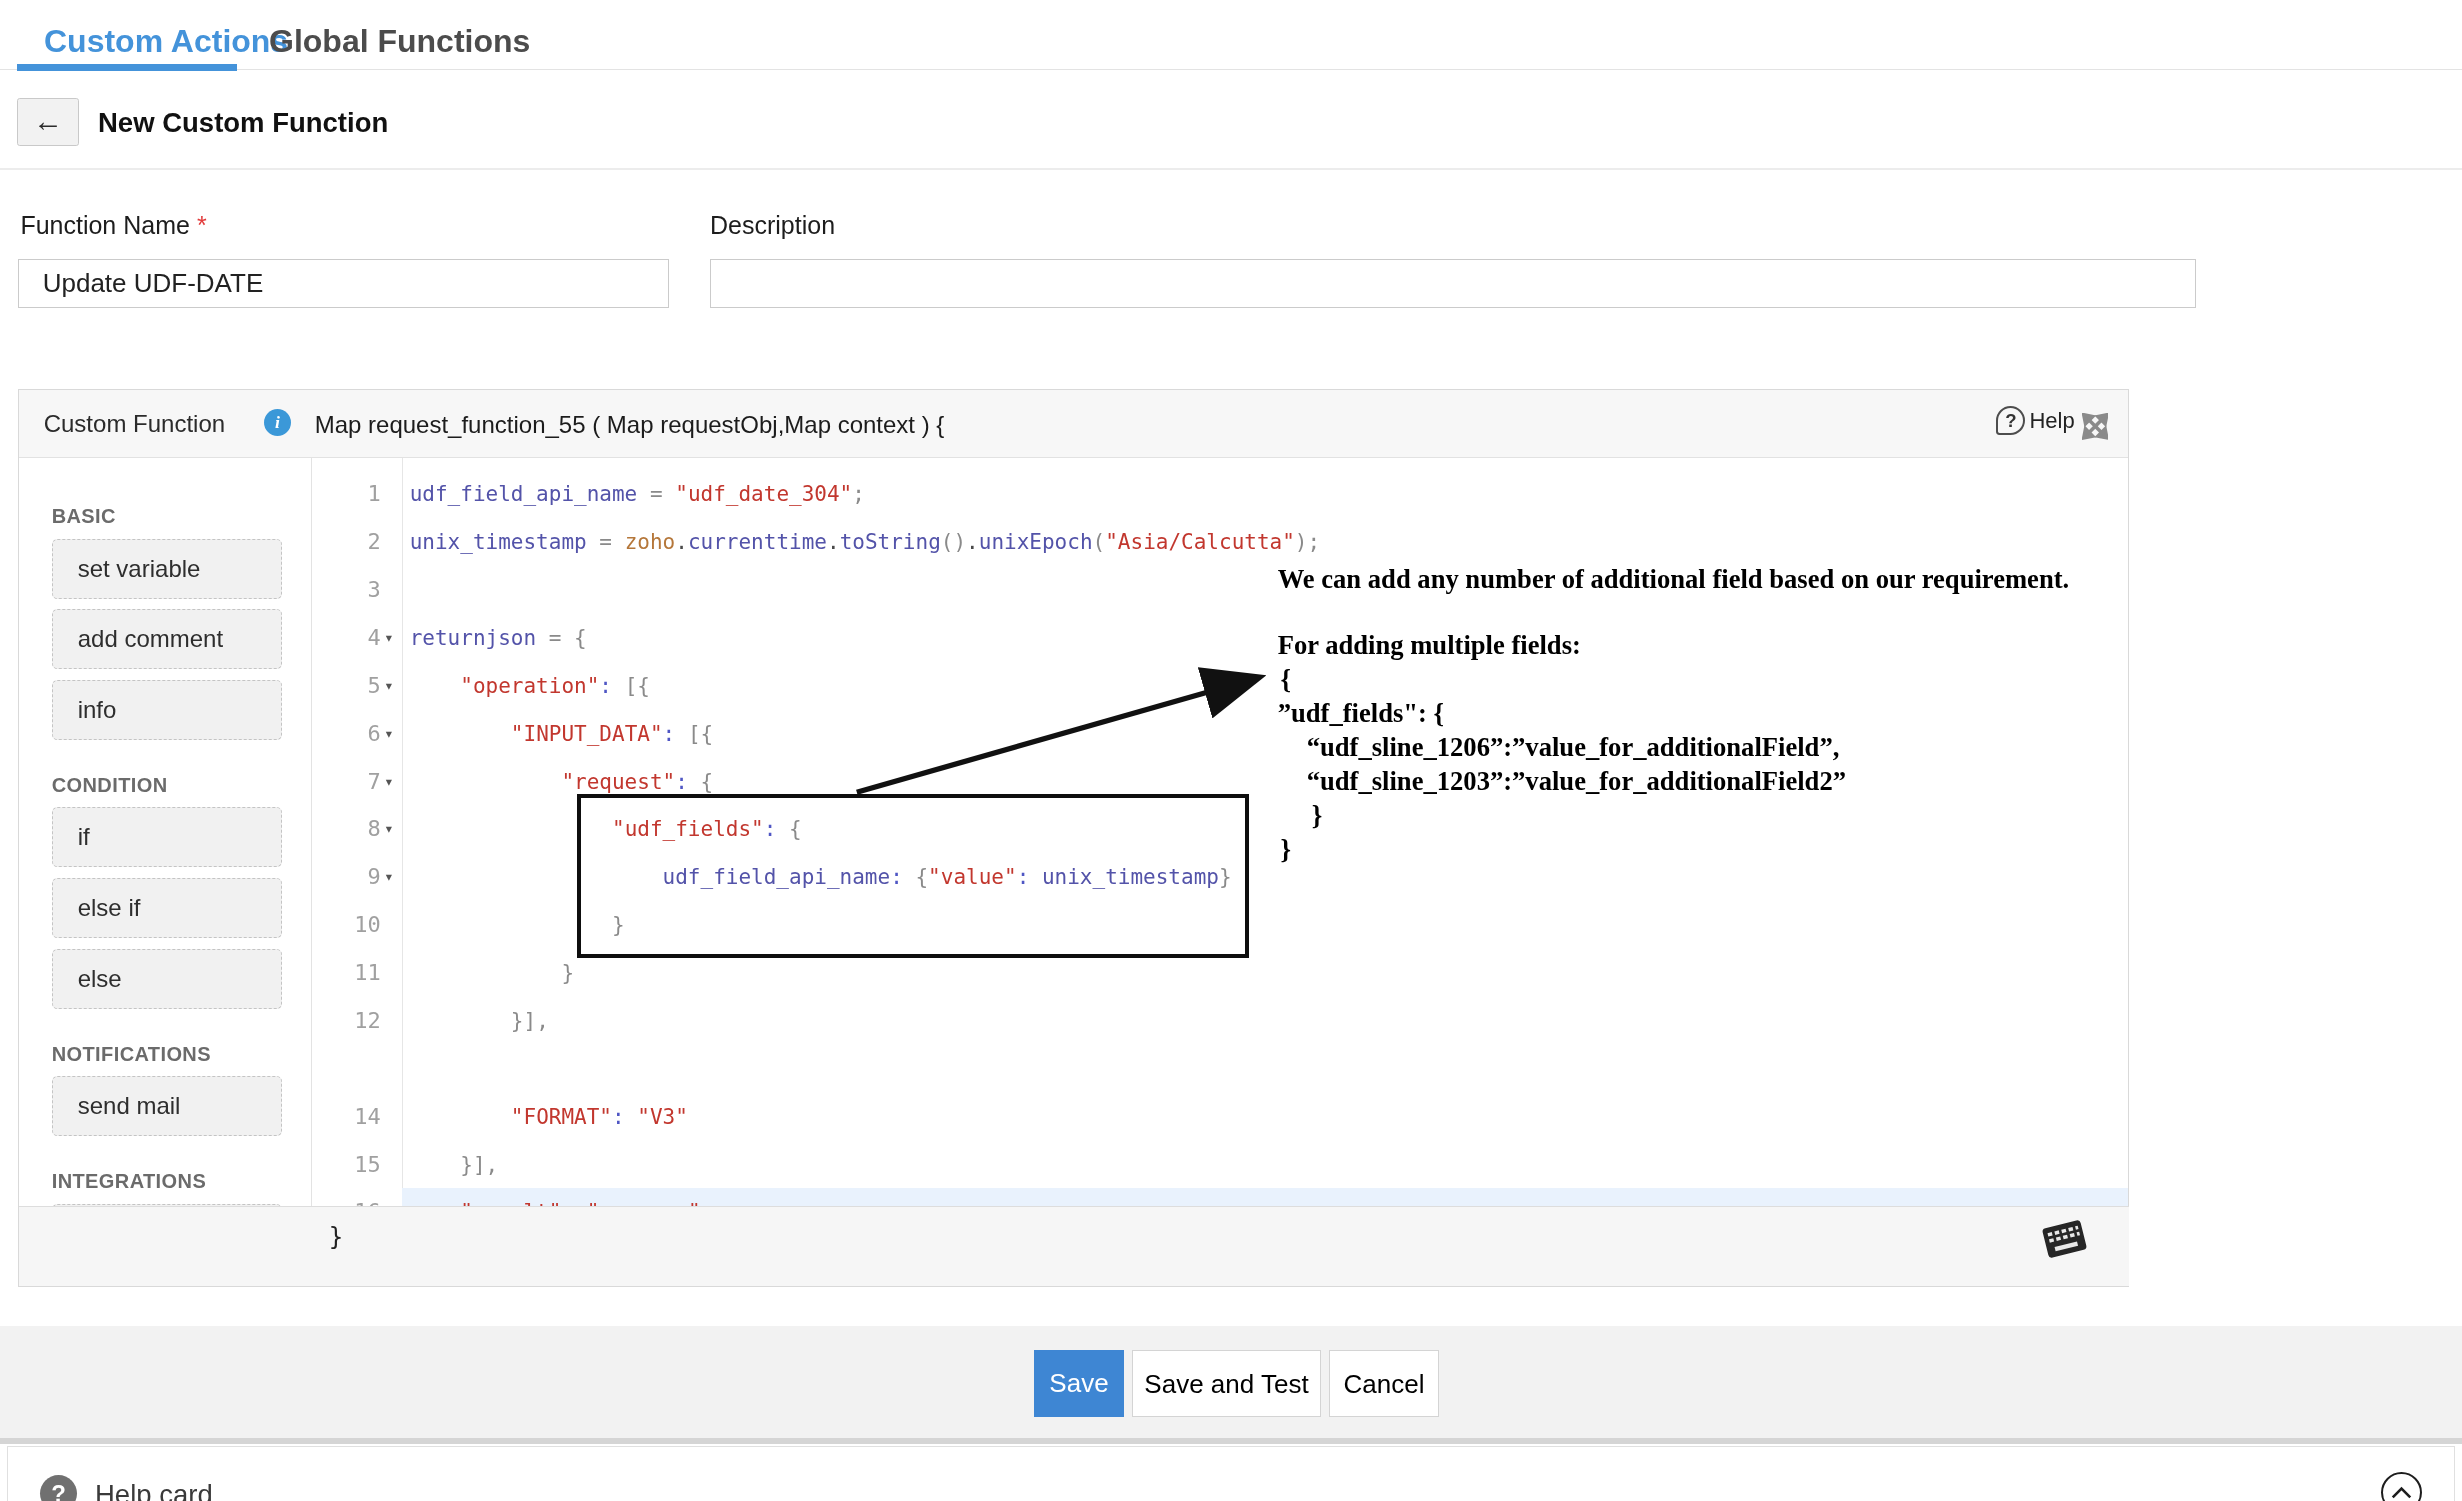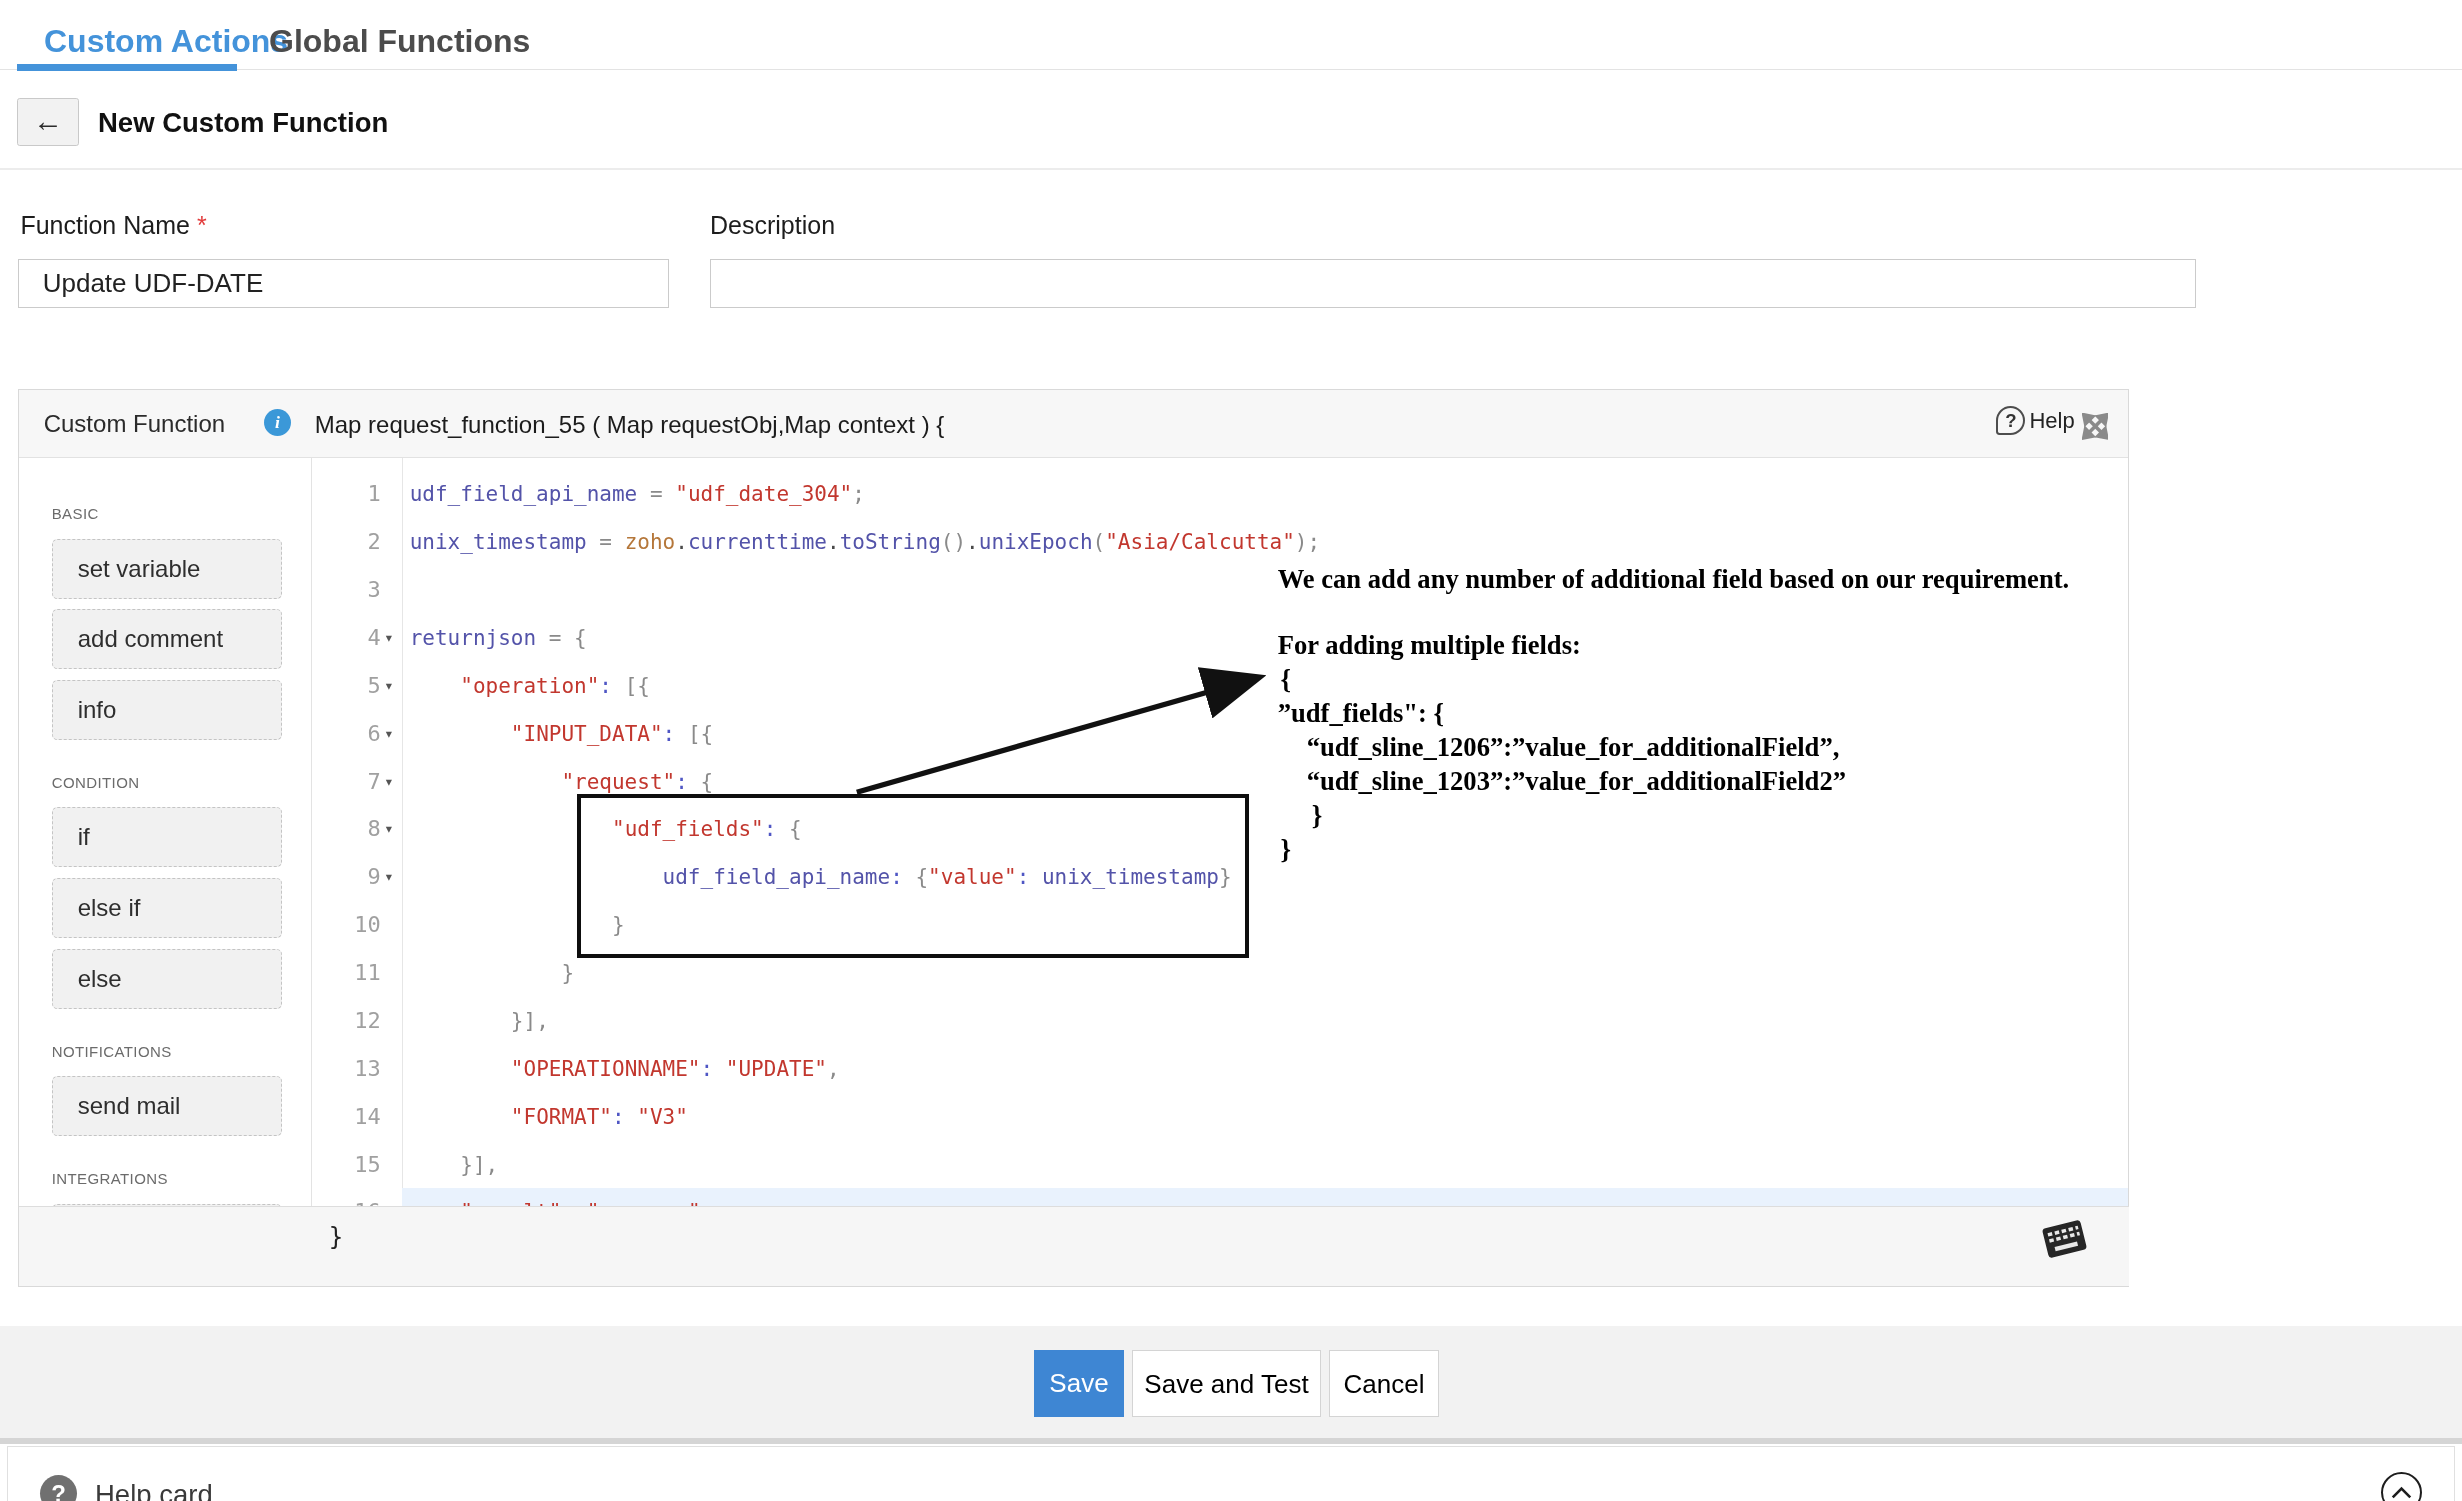--- a/index.html
+++ b/index.html
@@ -30,21 +30,21 @@
   .panel-title { position:absolute; left:25px; top:19.5px; font-size:24px; color:#2b2b2b; }
   .info-icon { position:absolute; left:245px; top:18.6px; width:27.5px; height:27.5px; border-radius:50%; background:#3b98d8; color:#fff; text-align:center; line-height:27.5px; font-size:17.7px; font-style:italic; font-family:"Liberation Serif",serif; font-weight:bold; }
   .signature { position:absolute; left:296px; top:21px; font-size:24px; color:#1c1c1c; }
   .help-group { position:absolute; right:53px; top:16px; height:35px; cursor:pointer; }
   .q-icon { display:inline-block; width:29px; height:29px; border:2.7px solid #4d4d4d; border-radius:50% 50% 50% 12%; color:#333; text-align:center; line-height:25px; font-size:18.6px; font-weight:bold; vertical-align:middle; }
   .help-label { display:inline-block; margin-left:4px; font-size:22px; color:#222; vertical-align:middle; }
   .expand-icon { position:absolute; right:19.5px; top:23px; width:26.6px; height:26.6px; cursor:pointer; }
 
   
   .sidebar { position:absolute; left:0; top:68px; width:293px; height:828px; border-right:1.8px solid #e3e3e3; background:#fff; padding:47px 0 0 33px; overflow:hidden; }
-  .sb-label { font-size:15px; color:#6b6b6b; letter-spacing:0.4px; height:26.6px; margin:34px 0 7px 0; }
+  .sb-label { font-size:20px; color:#6b6b6b; letter-spacing:0.4px; height:26.6px; margin:34px 0 7px 0;font-weight:bold; }
   .sb-label:first-child { margin-top:0; }
   .sb-btn { width:230px; height:60px; margin-bottom:10.6px; background:#f1f1f1; border:1.8px dashed #c4c4c4; border-radius:5.3px; font-size:24px; color:#2e2e2e; line-height:57px; padding-left:25px; cursor:pointer; }
 
   
   .editor { position:absolute; left:293px; top:68px; width:1816px; height:748px; background:#fff; overflow:hidden; }
   .gutter-sep { position:absolute; left:90px; top:0; width:0.9px; height:748px; background:#e6e6e6; }
   .ed-row { position:absolute; left:0; width:1816px; height:48px; }
   .ed-row.hl { }
   .hl-bg { position:absolute; left:90px; right:0; top:0; height:48px; background:#e9f2fd; }
   .ln { position:absolute; left:0; width:69px; text-align:right; font-family:"DejaVu Sans Mono",monospace; font-size:22px; color:#a0a0a0; line-height:48px; }
@@ -187,24 +187,20 @@
           <div class="ln">10</div>
           <div class="code"><span class="tk-pl">                </span><span class="tk-op">}</span></div>
         </div>
         <div class="ed-row" style="top: 491px;">
           <div class="ln">11</div>
           <div class="code"><span class="tk-pl">            </span><span class="tk-op">}</span></div>
         </div>
         <div class="ed-row" style="top: 539px;">
           <div class="ln">12</div>
           <div class="code"><span class="tk-pl">        </span><span class="tk-op">}],</span></div>
-        </div>
-        <div class="ed-row" style="top: 587px;">
-          <div class="ln">13</div>
-          <div class="code"><span class="tk-pl">        </span><span class="tk-str">"OPERATIONNAME"</span><span class="tk-col">:</span><span class="tk-pl"> </span><span class="tk-str">"UPDATE"</span><span class="tk-op">,</span></div>
         </div>
         <div class="ed-row" style="top: 635px;">
           <div class="ln">14</div>
           <div class="code"><span class="tk-pl">        </span><span class="tk-str">"FORMAT"</span><span class="tk-col">:</span><span class="tk-pl"> </span><span class="tk-str">"V3"</span></div>
         </div>
         <div class="ed-row" style="top: 683px;">
           <div class="ln">15</div>
           <div class="code"><span class="tk-pl">    </span><span class="tk-op">}],</span></div>
         </div>
         <div class="ed-row hl" style="top: 730px;">

